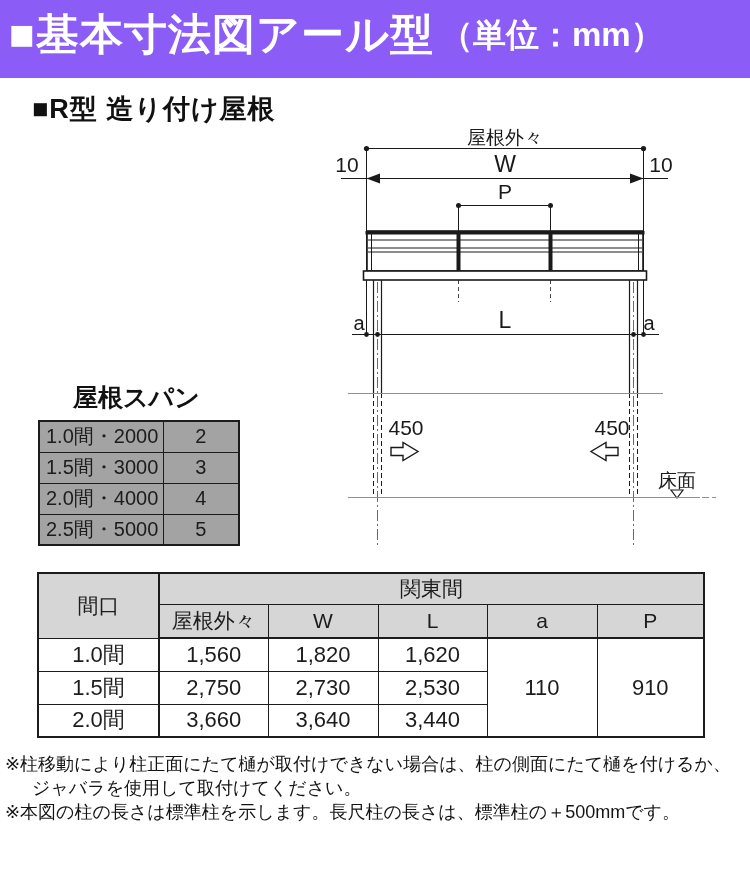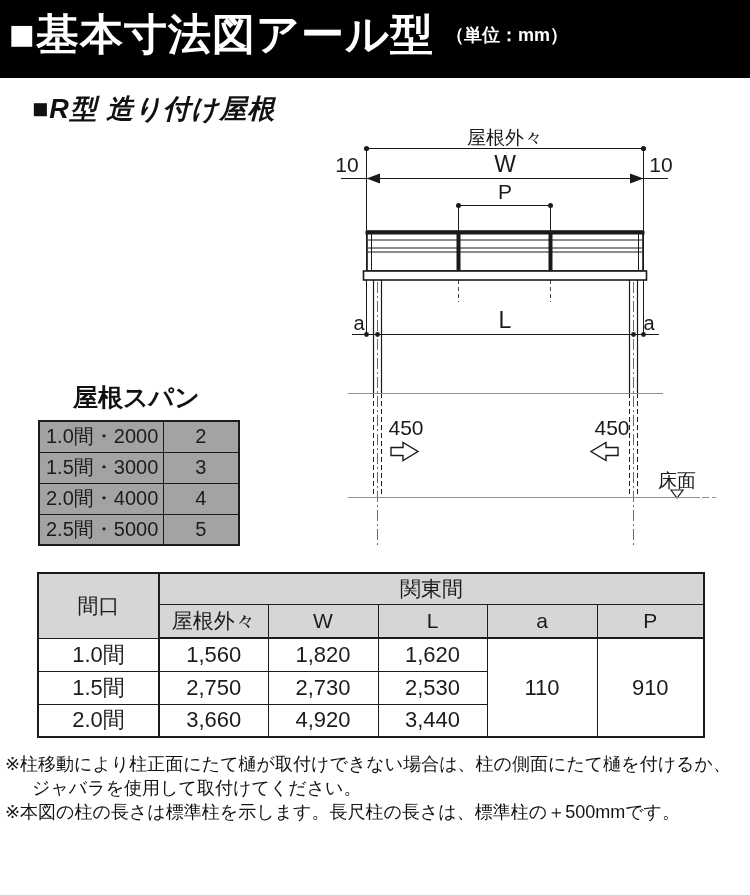--- a/index.html
+++ b/index.html
@@ -11,50 +11,49 @@
     background: #ffffff;
     font-family: "Liberation Sans", "DejaVu Sans", sans-serif;
     color: #111111;
     overflow: hidden;
   }
   
   .titlebar {
     position: absolute;
     left: 0; top: 0;
     width: 750px; height: 78px;
-    background: #000000;
+    background: #8b5cf6;
     display: flex;
     align-items: center;
     padding-left: 9px;
     padding-bottom: 8px;
   }
   .titlebar .main-title {
     color: #ffffff;
     font-size: 43px;
     font-weight: bold;
     letter-spacing: 1px;
     white-space: nowrap;
   }
   .titlebar .unit {
     color: #ffffff;
-    font-size: 18px;
-    font-weight: bold;
-    margin-left: 12px;
+    font-size: 33px;
+    font-weight: bold;
+    margin-left: 6px;
     white-space: nowrap;
   }
   
   .section-heading {
     position: absolute;
     left: 32px; top: 91px;
     font-size: 27px;
     font-weight: bold;
     letter-spacing: 1px;
     color: #111111;
     white-space: nowrap;
-    font-style: italic;
   }
   
   .diagram {
     position: absolute;
     left: 320px; top: 128px;
     width: 430px; height: 430px;
   }
   
   .span-title {
     position: absolute;
@@ -273,21 +272,21 @@
       </tr>
       <tr>
         <td class="maguchi">1.5間</td>
         <td>2,750</td>
         <td>2,730</td>
         <td>2,530</td>
       </tr>
       <tr>
         <td class="maguchi">2.0間</td>
         <td>3,660</td>
-        <td>4,920</td>
+        <td>3,640</td>
         <td>3,440</td>
       </tr>
     </tbody>
   </table>
 
   <div class="notes">
     <div class="note-line">※柱移動により柱正面にたて樋が取付けできない場合は、柱の側面にたて樋を付けるか、</div>
     <div class="note-line indent">ジャバラを使用して取付けてください。</div>
     <div class="note-line">※本図の柱の長さは標準柱を示します。長尺柱の長さは、標準柱の＋500mmです。</div>
   </div>

